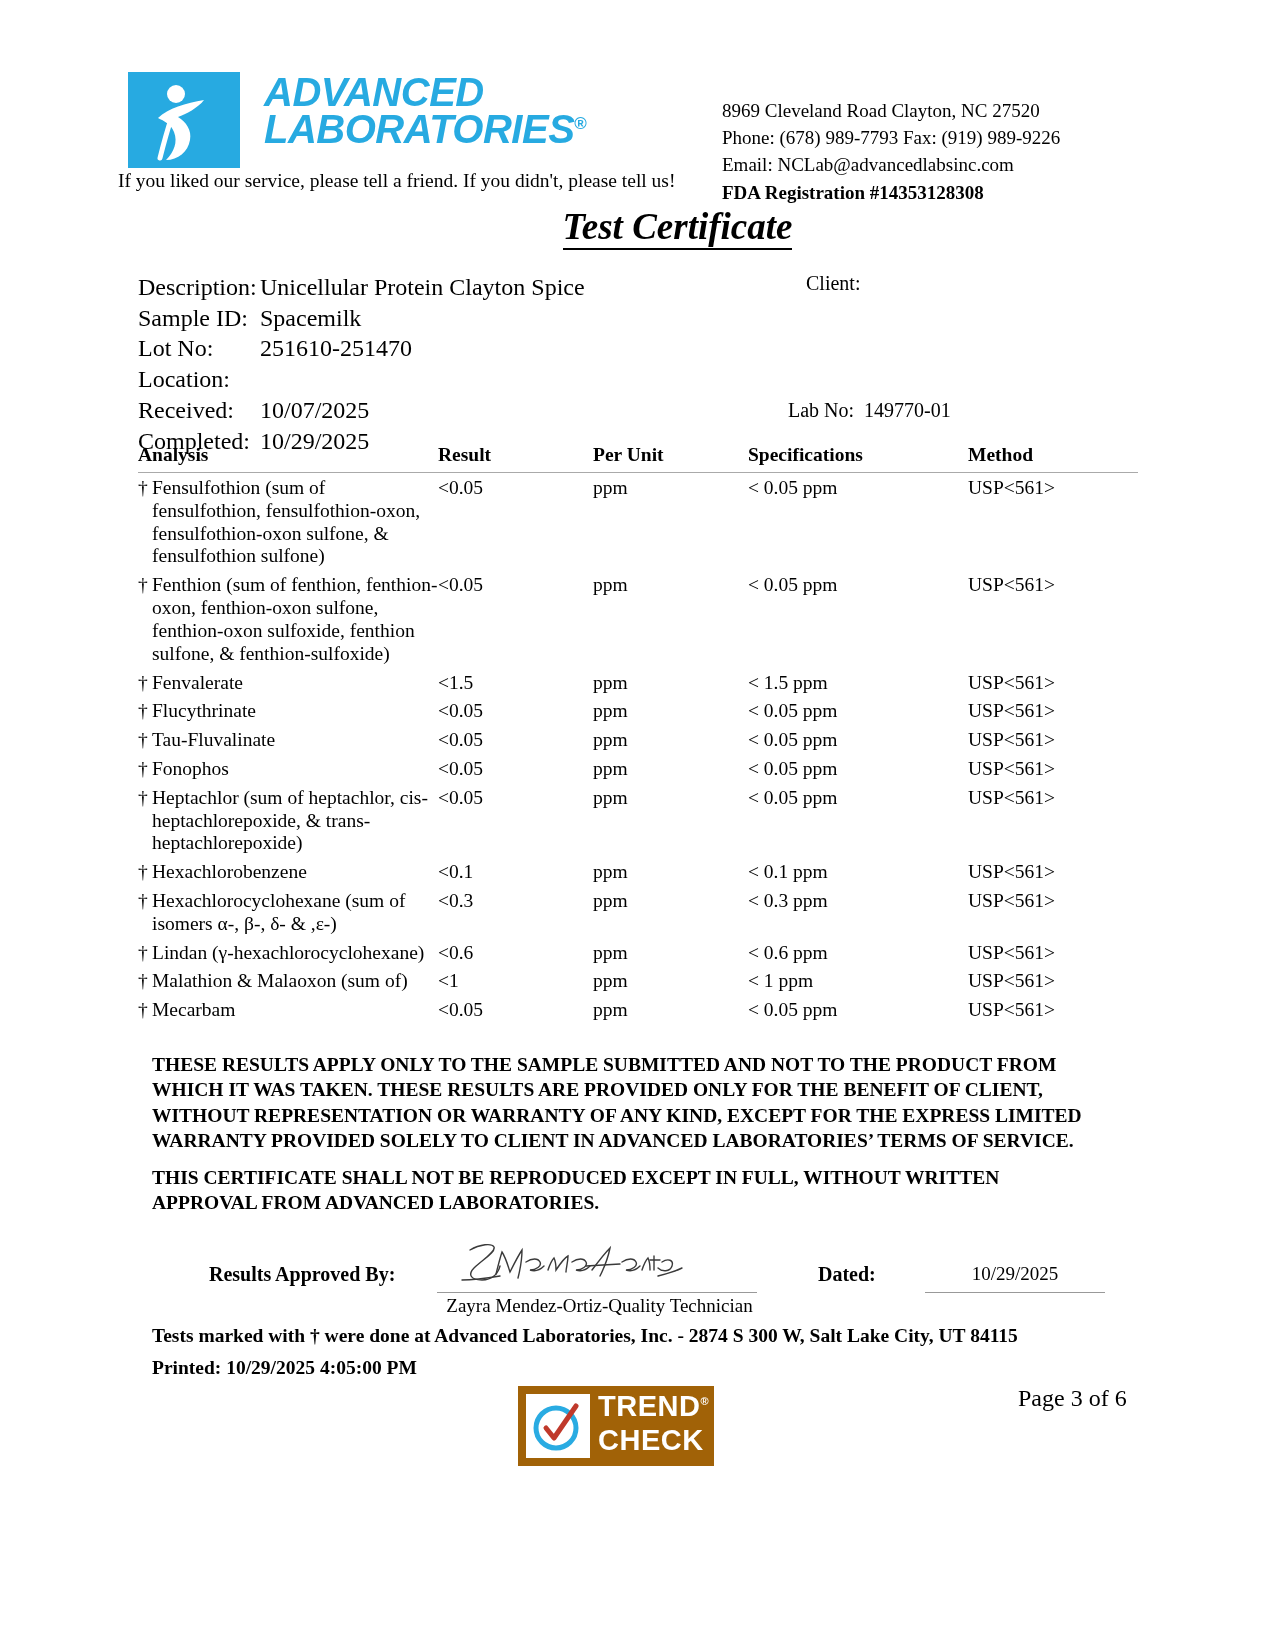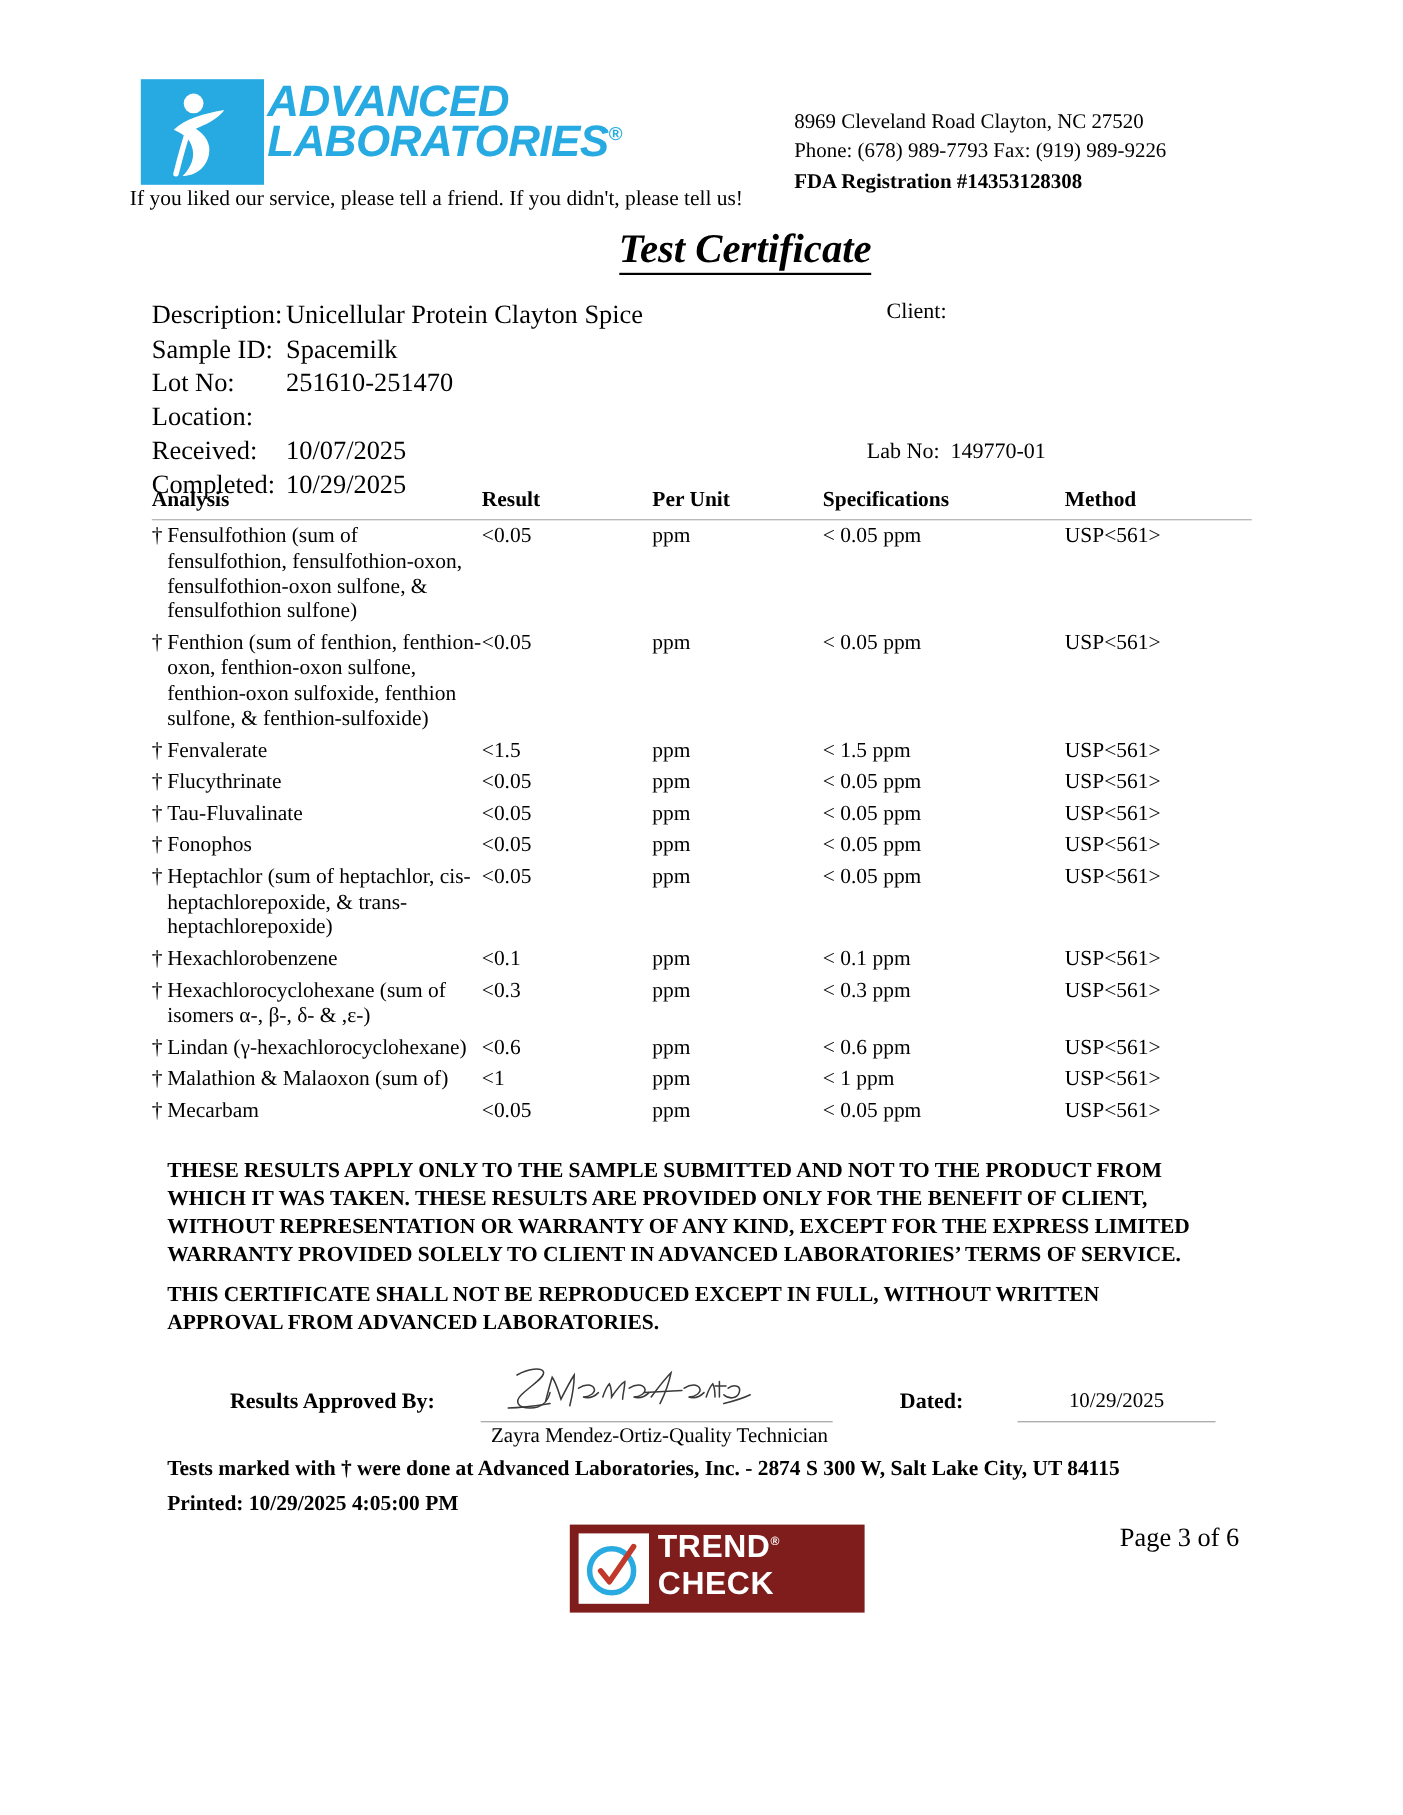--- a/index.html
+++ b/index.html
@@ -38,21 +38,21 @@
   }
   .logo-mark {
     width: 112px;
     height: 96px;
     background: #27AAE1;
     position: relative;
     flex: none;
   }
   .logo-mark svg { display:block; }
   .logo-word {
-    margin-left: 3px;
+    margin-left: 24px;
     line-height: 0.92;
     padding-top: 2px;
   }
   .logo-word .l1, .logo-word .l2 {
     font-family: "Liberation Sans", sans-serif;
     font-weight: bold;
     font-style: italic;
     color: #27AAE1;
     letter-spacing: -0.5px;
     display: block;
@@ -254,23 +254,23 @@
     left: 1018px;
     top: 1385px;
     font-size: 24px;
   }
 
   
   .trend {
     position: absolute;
     left: 518px;
     top: 1386px;
-    width: 268px;
+    width: 196px;
     height: 80px;
-    background: #7f1d1d;
+    background: #a16207;
   }
   .trend-white {
     position: absolute;
     left: 8px;
     top: 8px;
     width: 64px;
     height: 64px;
     background: #ffffff;
   }
   .trend-txt {
@@ -305,20 +305,21 @@
         <span class="l1">ADVANCED</span>
         <span class="l2"><span>LABORATORIES</span><span class="reg">®</span></span>
       </div>
     </div>
 
     <div class="tagline">If you liked our service, please tell a friend.  If you didn't, please tell us!</div>
 
     <div class="contact">
       <div>8969 Cleveland Road Clayton, NC 27520</div>
       <div>Phone: (678) 989-7793 Fax: (919) 989-9226</div>
+      <div>Email: NCLab@advancedlabsinc.com</div>
       <div class="fda">FDA Registration #14353128308</div>
     </div>
   </div>
 
   <div class="doc-title"><span>Test Certificate</span></div>
 
   <div class="info">
     <div class="info-row">
       <div class="info-label">Description:</div>
       <div class="info-value">Unicellular Protein Clayton Spice</div>

